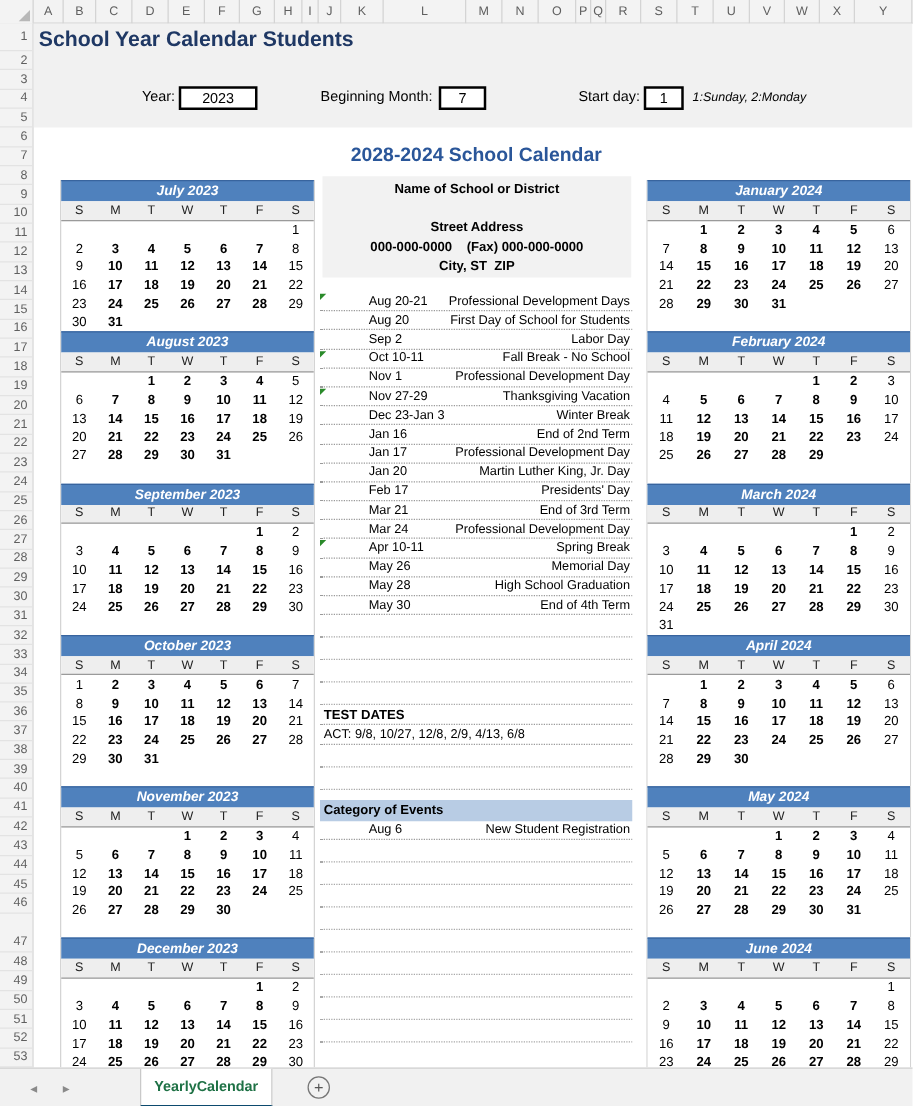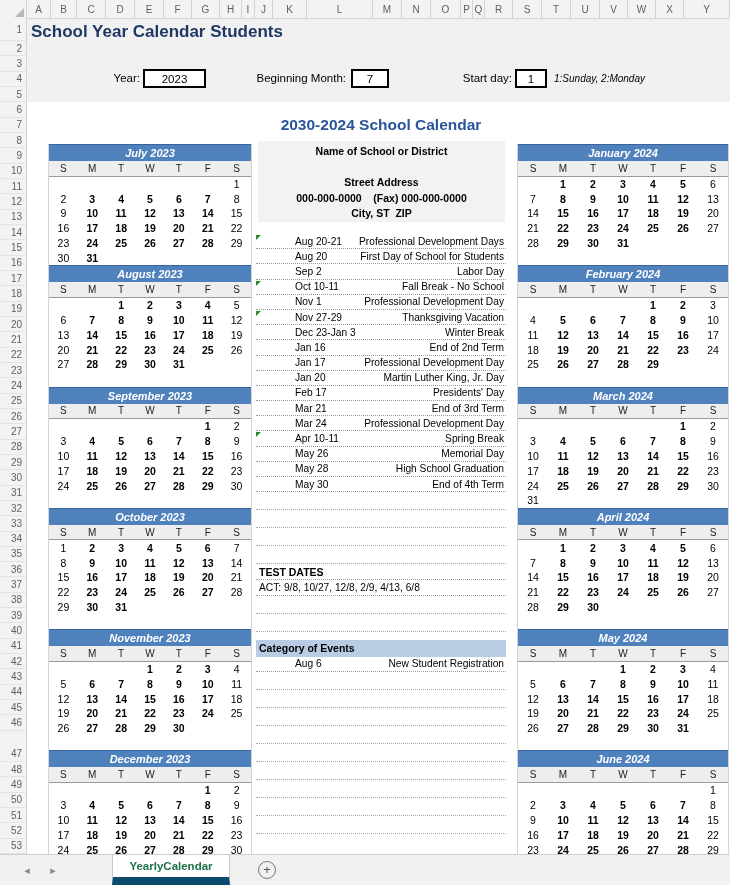--- a/index.html
+++ b/index.html
@@ -46,21 +46,21 @@
   .mh { height:17px; background:#4f81bd; border-top:1px solid #38649e; color:#fff; font-weight:bold; font-size:11px; display:flex; align-items:center; justify-content:center;font-style:italic; }
   .wdrow { height:15.5px; background:#eeeeee; border-bottom:1px solid #9a9a9a; display:flex; }
   .wdrow span { flex:1; font-size:10px; color:#222; display:flex; align-items:center; justify-content:center; }
   .wk { height:14.8px; display:flex; }
   .wk span { flex:1; font-size:10.5px; color:#000; display:flex; align-items:center; justify-content:center; }
   .wk span.wd { font-weight:bold; }
 
   
   #tabbar { position:absolute; left:0; top:854px; width:730px; height:31px; background:#f1f1f1; border-top:1px solid #cfcfcf; display:flex; align-items:stretch; }
   .navarrow { width:26px; display:flex; align-items:center; justify-content:center; color:#8a8a8a; font-size:11px; }
-  #sheet-tab { margin-left:46px; width:118px; background:#fff; border-left:1px solid #c9c9c9; border-right:1px solid #c9c9c9; border-bottom:8px solid #0c4a6e; color:#1e7145; font-weight:bold; font-size:11.5px; display:flex; align-items:center; justify-content:center; }
+  #sheet-tab { margin-left:46px; width:106px; background:#fff; border-left:1px solid #c9c9c9; border-right:1px solid #c9c9c9; border-bottom:1px solid #0c4a6e; color:#1e7145; font-weight:bold; font-size:11.5px; display:flex; align-items:center; justify-content:center; }
   #add-sheet { margin-left:28px; align-self:center; width:18px; height:18px; border:1.5px solid #767676; border-radius:50%; color:#555; font-size:13px; line-height:14px; display:flex; align-items:center; justify-content:center; }
 </style>
 </head>
 <body>
 
 <div id="colheader">
   <div id="corner">
       <div class="tri"></div>
     </div>
 <div class="colcell" style="width: 24px;">A</div>
@@ -154,21 +154,21 @@
   <span class="ctl-label" style="left:63px; width:50px;">Year:</span>
   <div class="ctl-box" style="left:116px; width:63px;">2023</div>
 
   <span class="ctl-label" style="left:193px; width:126px;">Beginning Month:</span>
   <div class="ctl-box" style="left:324px; width:38px;">7</div>
 
   <span class="ctl-label" style="left:405px; width:80px;">Start day:</span>
   <div class="ctl-box" style="left:488px; width:32px;">1</div>
   <span id="startday-note">1:Sunday, 2:Monday</span>
 
-  <div id="cal-title">2030-2024 School Calendar</div>
+  <div id="cal-title">2028-2024 School Calendar</div>
 
   <div id="info-box">
     <div>Name of School or District</div>
     <div> </div>
     <div>Street Address</div>
     <div>000-000-0000    (Fax) 000-000-0000</div>
     <div>City, ST  ZIP</div>
   </div>
 
   <div id="middle">

